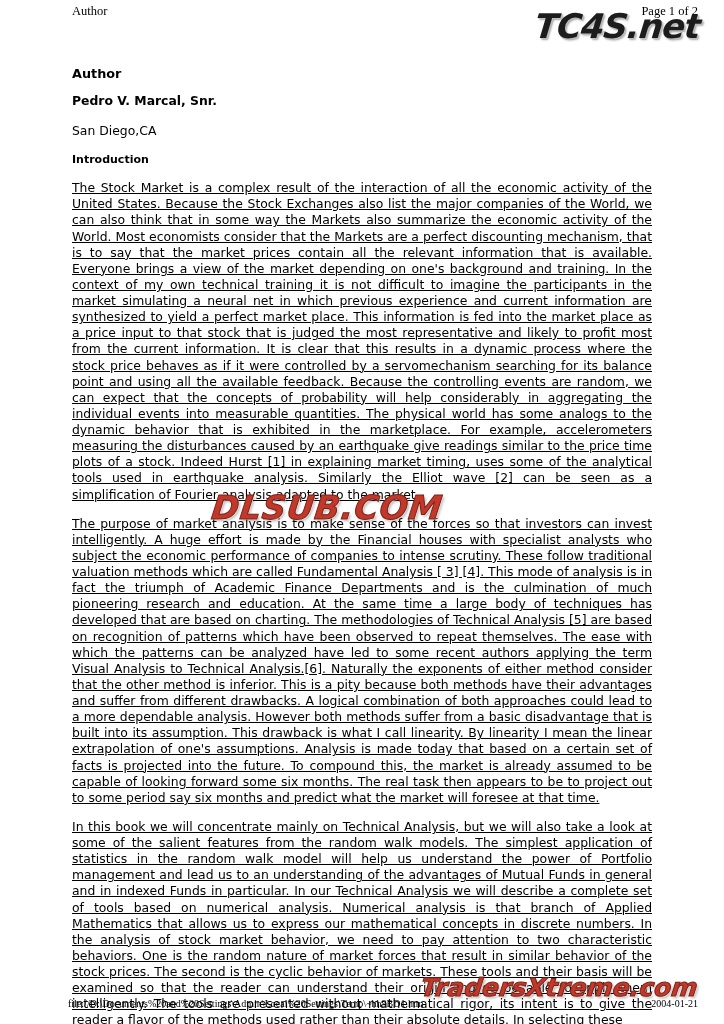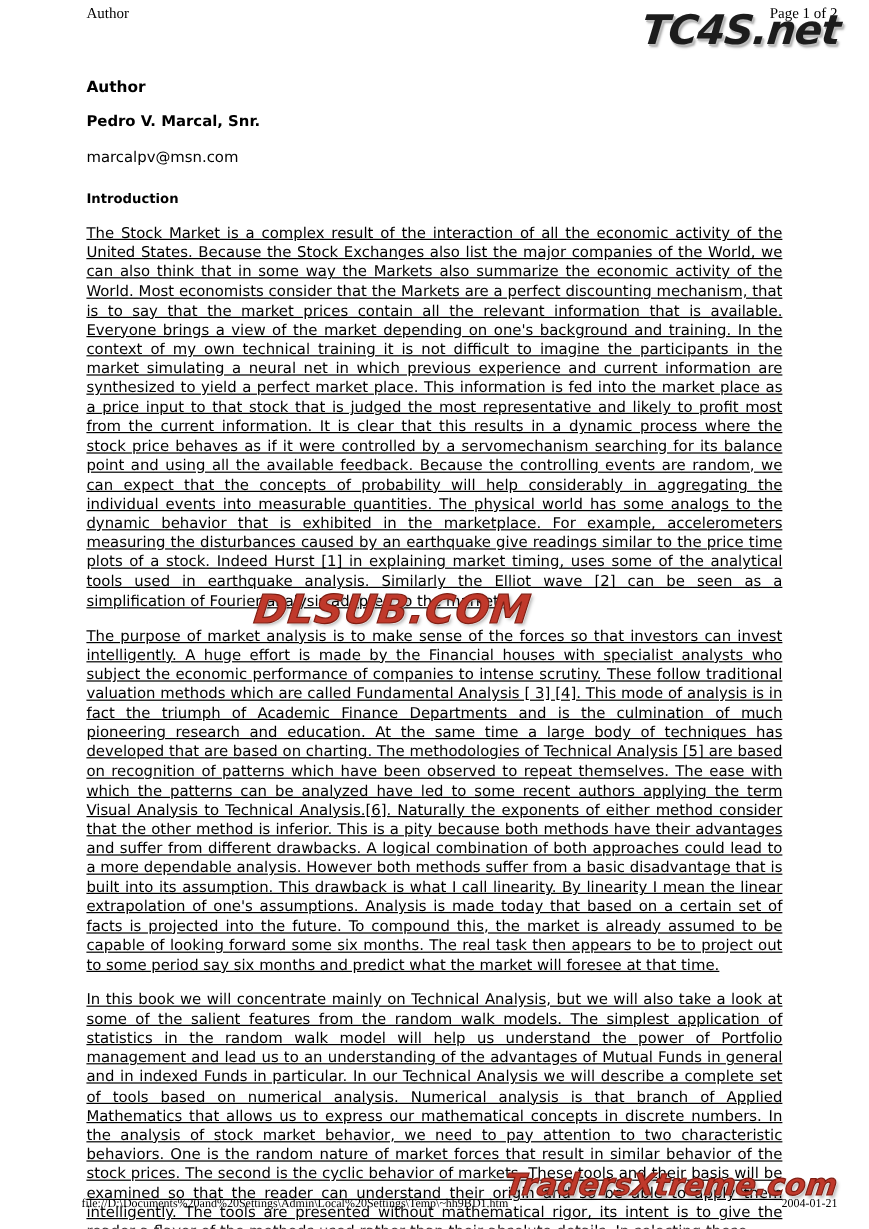--- a/index.html
+++ b/index.html
@@ -156,21 +156,21 @@
 <div class="page">
 
   <div class="header">
     <span class="header-left">Author</span>
     <span class="header-right">Page 1 of 2</span>
   </div>
 
   <div class="content">
     <div class="sec-title">Author</div>
     <div class="byline">Pedro V. Marcal, Snr.</div>
-    <div class="email">marcalpv@msn.com</div>
+    <div class="city">San Diego,CA</div>
     <div class="heading2">Introduction</div>
     <p class="para">The Stock Market is a complex result of the interaction of all the economic activity of the United States. Because the Stock Exchanges also list the major companies of the World, we can also think that in some way the Markets also summarize the economic activity of the World. Most economists consider that the Markets are a perfect discounting mechanism, that is to say that the market prices contain all the relevant information that is available. Everyone brings a view of the market depending on one's background and training. In the context of my own technical training it is not difficult to imagine the participants in the market simulating a neural net in which previous experience and current information are synthesized to yield a perfect market place. This information is fed into the market place as a price input to that stock that is judged the most representative and likely to profit most from the current information. It is clear that this results in a dynamic process where the stock price behaves as if it were controlled by a servomechanism searching for its balance point and using all the available feedback. Because the controlling events are random, we can expect that the concepts of probability will help considerably in aggregating the individual events into measurable quantities. The physical world has some analogs to the dynamic behavior that is exhibited in the marketplace. For example, accelerometers measuring the disturbances caused by an earthquake give readings similar to the price time plots of a stock. Indeed Hurst [1] in explaining market timing, uses some of the analytical tools used in earthquake analysis. Similarly the Elliot wave [2] can be seen as a simplification of Fourier analysis adapted to the market.</p>
     <p class="para">The purpose of market analysis is to make sense of the forces so that investors can invest intelligently. A huge effort is made by the Financial houses with specialist analysts who subject the economic performance of companies to intense scrutiny. These follow traditional valuation methods which are called Fundamental Analysis [ 3] [4]. This mode of analysis is in fact the triumph of Academic Finance Departments and is the culmination of much pioneering research and education. At the same time a large body of techniques has developed that are based on charting. The methodologies of Technical Analysis [5] are based on recognition of patterns which have been observed to repeat themselves. The ease with which the patterns can be analyzed have led to some recent authors applying the term Visual Analysis to Technical Analysis.[6]. Naturally the exponents of either method consider that the other method is inferior. This is a pity because both methods have their advantages and suffer from different drawbacks. A logical combination of both approaches could lead to a more dependable analysis. However both methods suffer from a basic disadvantage that is built into its assumption. This drawback is what I call linearity. By linearity I mean the linear extrapolation of one's assumptions. Analysis is made today that based on a certain set of facts is projected into the future. To compound this, the market is already assumed to be capable of looking forward some six months. The real task then appears to be to project out to some period say six months and predict what the market will foresee at that time.</p>
     <p class="para">In this book we will concentrate mainly on Technical Analysis, but we will also take a look at some of the salient features from the random walk models. The simplest application of statistics in the random walk model will help us understand the power of Portfolio management and lead us to an understanding of the advantages of Mutual Funds in general and in indexed Funds in particular. In our Technical Analysis we will describe a complete set of tools based on numerical analysis. Numerical analysis is that branch of Applied Mathematics that allows us to express our mathematical concepts in discrete numbers. In the analysis of stock market behavior, we need to pay attention to two characteristic behaviors. One is the random nature of market forces that result in similar behavior of the stock prices. The second is the cyclic behavior of markets. These tools and their basis will be examined so that the reader can understand their origin and so be able to apply them intelligently. The tools are presented without mathematical rigor, its intent is to give the reader a flavor of the methods used rather than their absolute details. In selecting these</p>
   </div>
 
   <div class="wm wm-tc4s">TC4S.net</div>
   <div class="wm wm-dlsub">DLSUB.COM</div>
   <div class="wm wm-traders">TradersXtreme.com</div>
 

